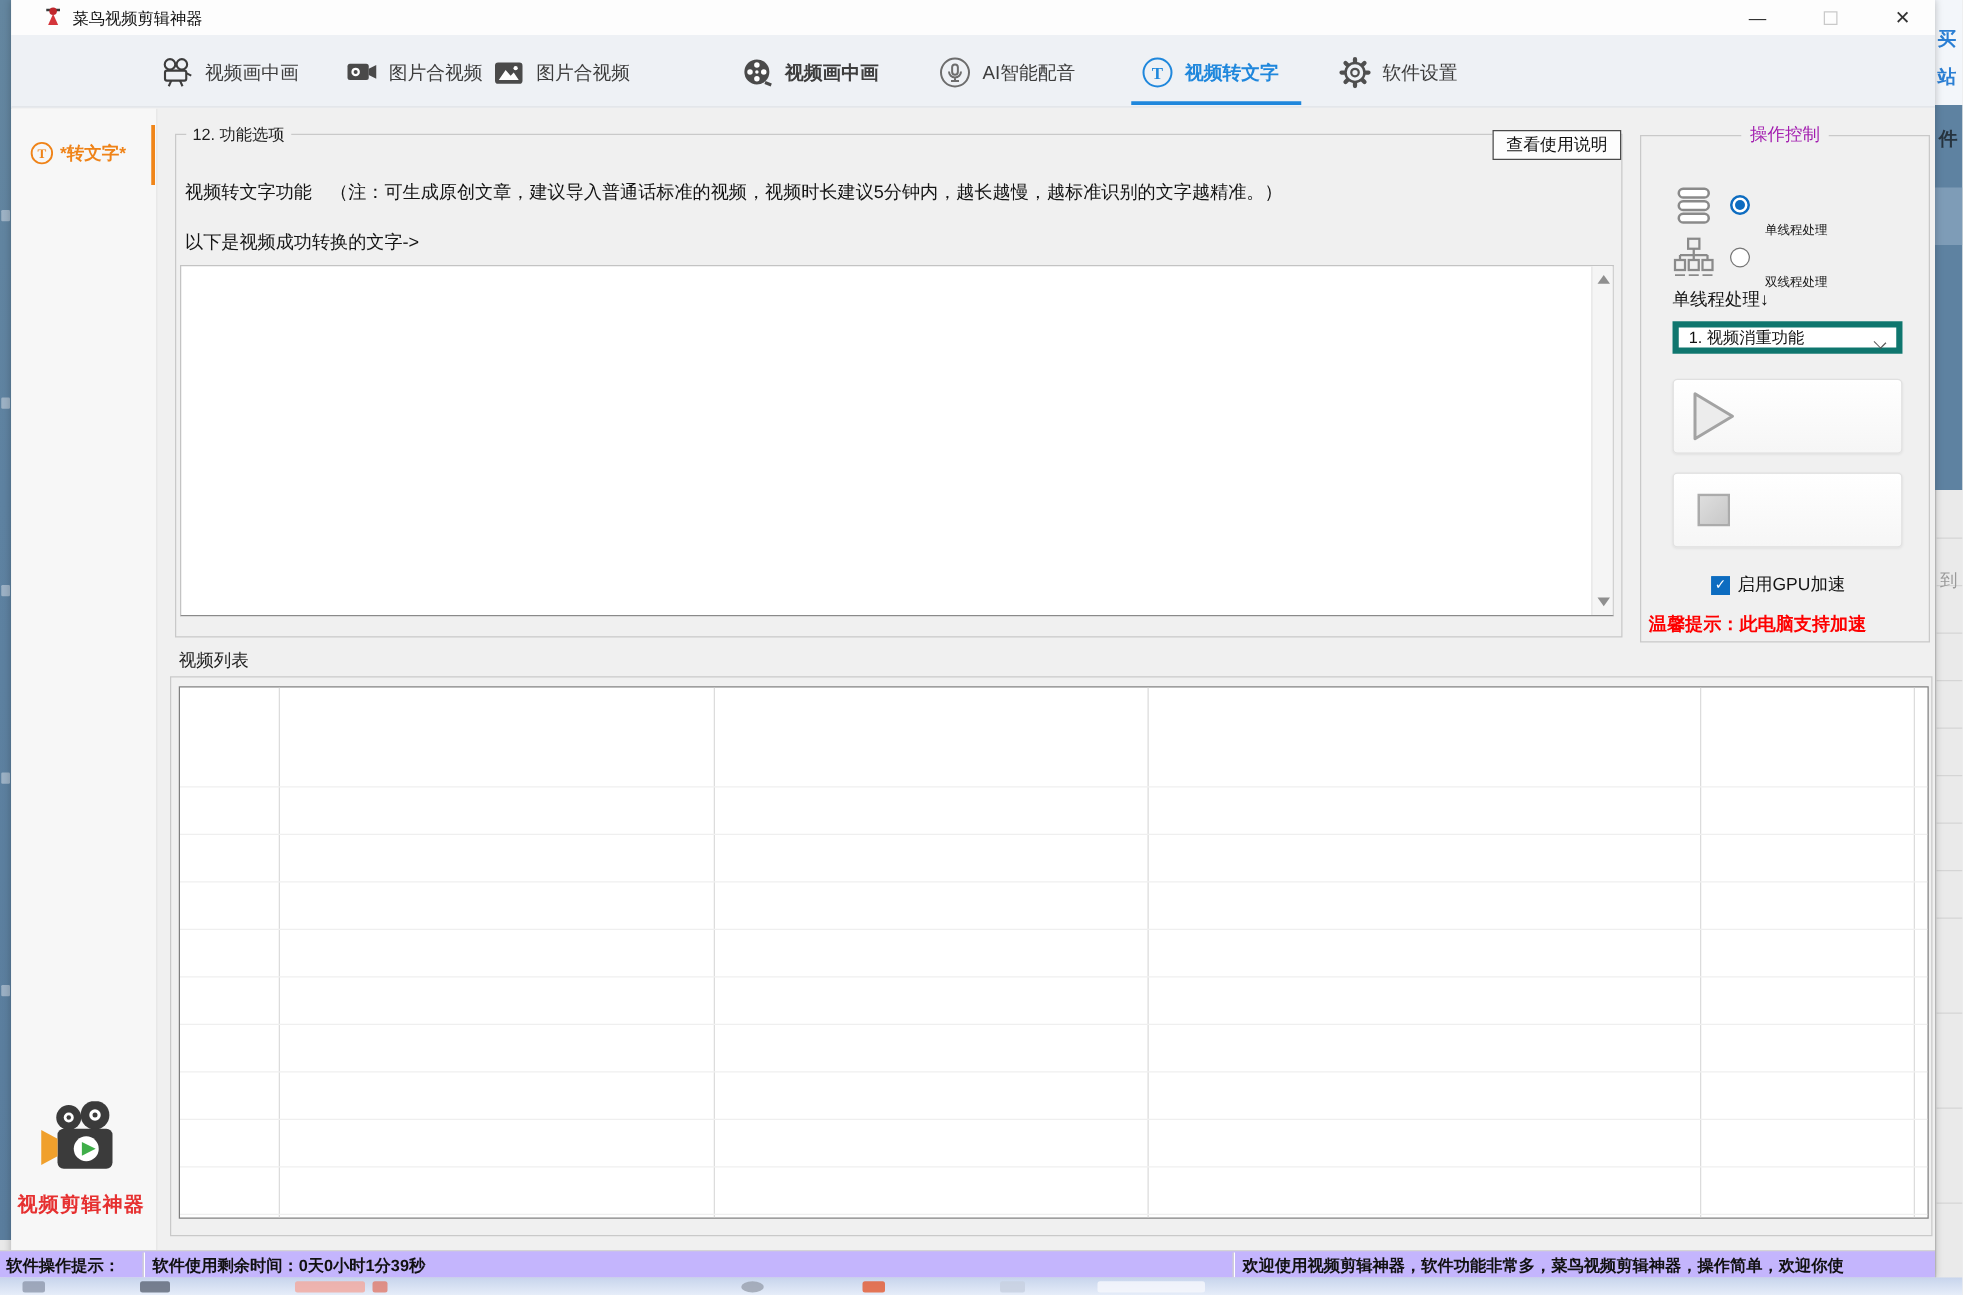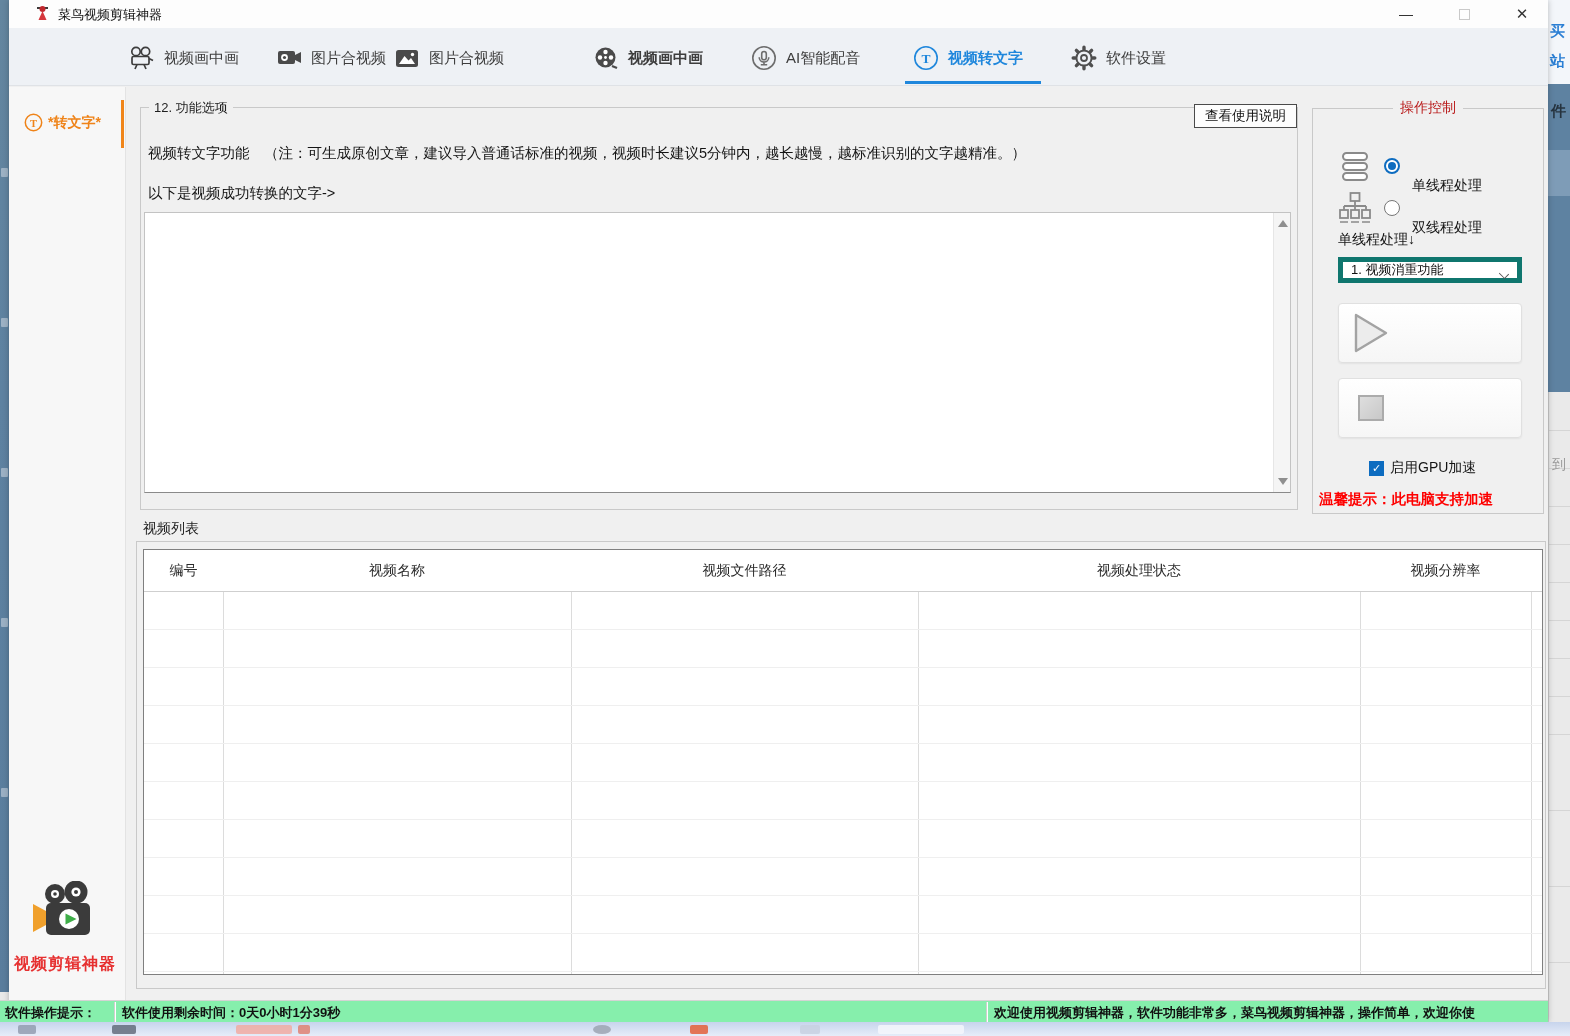--- a/index.html
+++ b/index.html
@@ -70,45 +70,45 @@
   .gb-list { left:136px; top:541px; width:1410px; height:448px; }
   .vtable { left:143px; top:549px; width:1400px; height:426px; background:#ffffff; border:1px solid #7f7f7f; overflow:hidden; }
   .thead { position:absolute; left:0; top:0; width:100%; height:42px; display:flex; border-bottom:1px solid #cfcfcf; background:#fff; }
   .th { display:flex; align-items:center; justify-content:center; font-size:14px; color:#2b2b2b; }
   .c0{width:79px;} .c1{width:348px;} .c2{width:347px;} .c3{width:442px;} .c4{width:171px;} .c5{flex:1;}
   .vline { position:absolute; top:0; width:1px; height:100%; background:#dcdcdc; }
   .tr { position:absolute; left:0; width:100%; height:38px; border-bottom:1px solid #efefef; }
 
   
   .gb-ctrl { left:1312px; top:108px; width:232px; height:406px; }
-  .ctrl-legend { position:absolute; top:-10px; left:50%; transform:translateX(-50%); background:#f0f0f0; padding:0 7px; font-size:14px; color:#b91c1c; white-space:nowrap; }
+  .ctrl-legend { position:absolute; top:-10px; left:50%; transform:translateX(-50%); background:#f0f0f0; padding:0 7px; font-size:14px; color:#a21caf; white-space:nowrap; }
   .thread-row { position:absolute; left:25px; display:flex; align-items:center; gap:12px; }
   .row1 { top:28px; } .row2 { top:70px; }
   .thread-icon { width:34px; height:34px; display:flex; align-items:center; justify-content:center; }
   .radio { width:16px; height:16px; border-radius:50%; background:#fff; position:relative; }
   .radio.on { border:2px solid #0d6cc0; }
   .radio.on::after { content:""; position:absolute; left:2px; top:2px; width:8px; height:8px; border-radius:50%; background:#0d6cc0; }
   .radio.off { border:1px solid #767676; }
-  .radio-label { font-size:14px; color:#141414;margin-top:40px; }
+  .radio-label { font-size:10px; color:#141414;margin-top:40px; }
   .sel-label { position:absolute; left:25px; top:122px; font-size:14px; color:#141414; }
   .func-select { position:absolute; left:25px; top:148px; width:184px; height:26px; background:#fff; border:5px solid #0f766e;
                  display:flex; align-items:center; padding:0 8px; font-size:13px; color:#111; cursor:default; }
   .chev { position:absolute; right:9px; top:8px; width:8px; height:8px; border-right:1.6px solid #555; border-bottom:1.6px solid #555; transform:rotate(45deg) scale(1,.8); }
   .big-btn { position:absolute; left:25px; width:184px; height:60px; background:linear-gradient(#ffffff,#f6f6f6);
              border:1px solid #e0e0e0; border-radius:4px; box-shadow:0 1px 2px rgba(0,0,0,.06); display:flex; align-items:center; cursor:default; }
   .play-btn { top:194px; }
   .stop-btn { top:269px; }
   .stop-square { margin-left:19px; width:26px; height:26px; background:linear-gradient(135deg,#dedede,#c8c8c8); border:2px solid #ababab; }
   .gpu-row { position:absolute; left:56px; top:350px; display:flex; align-items:center; gap:6px; }
   .checkbox { width:15px; height:15px; background:#0d6cc0; border:1px solid #0d6cc0; color:#fff; font-size:11px; line-height:13px; text-align:center; }
   .gpu-label { font-size:14px; color:#141414; }
   .gpu-hint { position:absolute; left:6px; top:381px; font-size:14.5px; color:#fe0000; font-weight:bold; white-space:nowrap; }
 
   
-  .statusbar { left:0; top:1000px; width:1548px; height:22px; background:#86efac; border-top:1px solid #d4d4d4; overflow:hidden; }
+  .statusbar { left:0; top:1000px; width:1548px; height:22px; background:#c4b5fd; border-top:1px solid #d4d4d4; overflow:hidden; }
   .sb-text { position:absolute; top:3px; font-size:13px; font-weight:bold; color:#111; white-space:nowrap; }
   .sb-prefix { left:5px; }
   .sb-left { left:122px; }
   .sb-right { left:994px; }
   .sb-sep { position:absolute; top:1px; width:1px; height:20px; background:#cfcfcf; box-shadow:1px 0 0 #ffffff; }
 
   
   .taskbar { left:0; top:1022px; width:1570px; height:14px; background:linear-gradient(180deg,#c7d4ec,#e6edf9); }
   .tb-blob { position:absolute; top:3px; height:9px; border-radius:2px; opacity:.8; }
 </style>
@@ -290,28 +290,20 @@
 </div>
 
 <span class="abs vl-legend">视频列表</span>
 <div class="abs groupbox gb-list"></div>
 <div class="abs vtable">
   <div class="vline" style="left:79px"></div>
   <div class="vline" style="left:427px"></div>
   <div class="vline" style="left:774px"></div>
   <div class="vline" style="left:1216px"></div>
   <div class="vline" style="left:1387px"></div>
-  <div class="thead">
-    <div class="th c0">编号</div>
-    <div class="th c1">视频名称</div>
-    <div class="th c2">视频文件路径</div>
-    <div class="th c3">视频处理状态</div>
-    <div class="th c4">视频分辨率</div>
-    <div class="th c5"></div>
-  </div>
   <div class="tr" style="top:42px"></div>
   <div class="tr" style="top:80px"></div>
   <div class="tr" style="top:118px"></div>
   <div class="tr" style="top:156px"></div>
   <div class="tr" style="top:194px"></div>
   <div class="tr" style="top:232px"></div>
   <div class="tr" style="top:270px"></div>
   <div class="tr" style="top:308px"></div>
   <div class="tr" style="top:346px"></div>
   <div class="tr" style="top:384px"></div>

